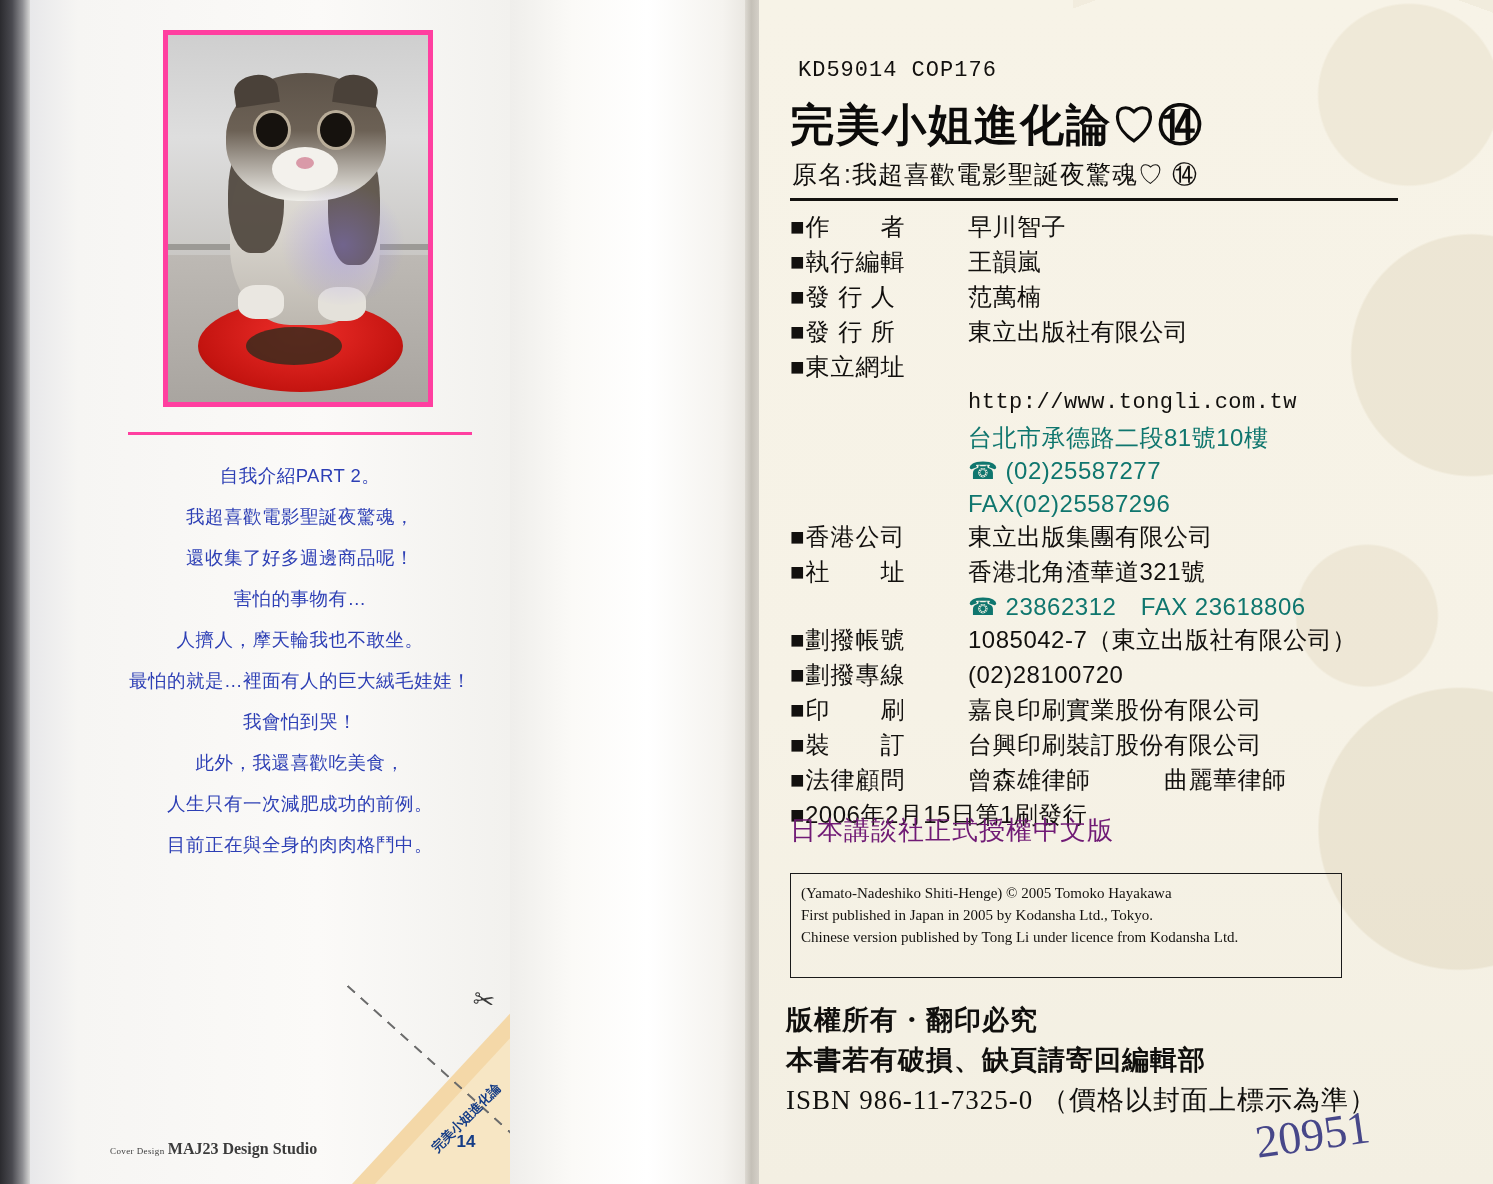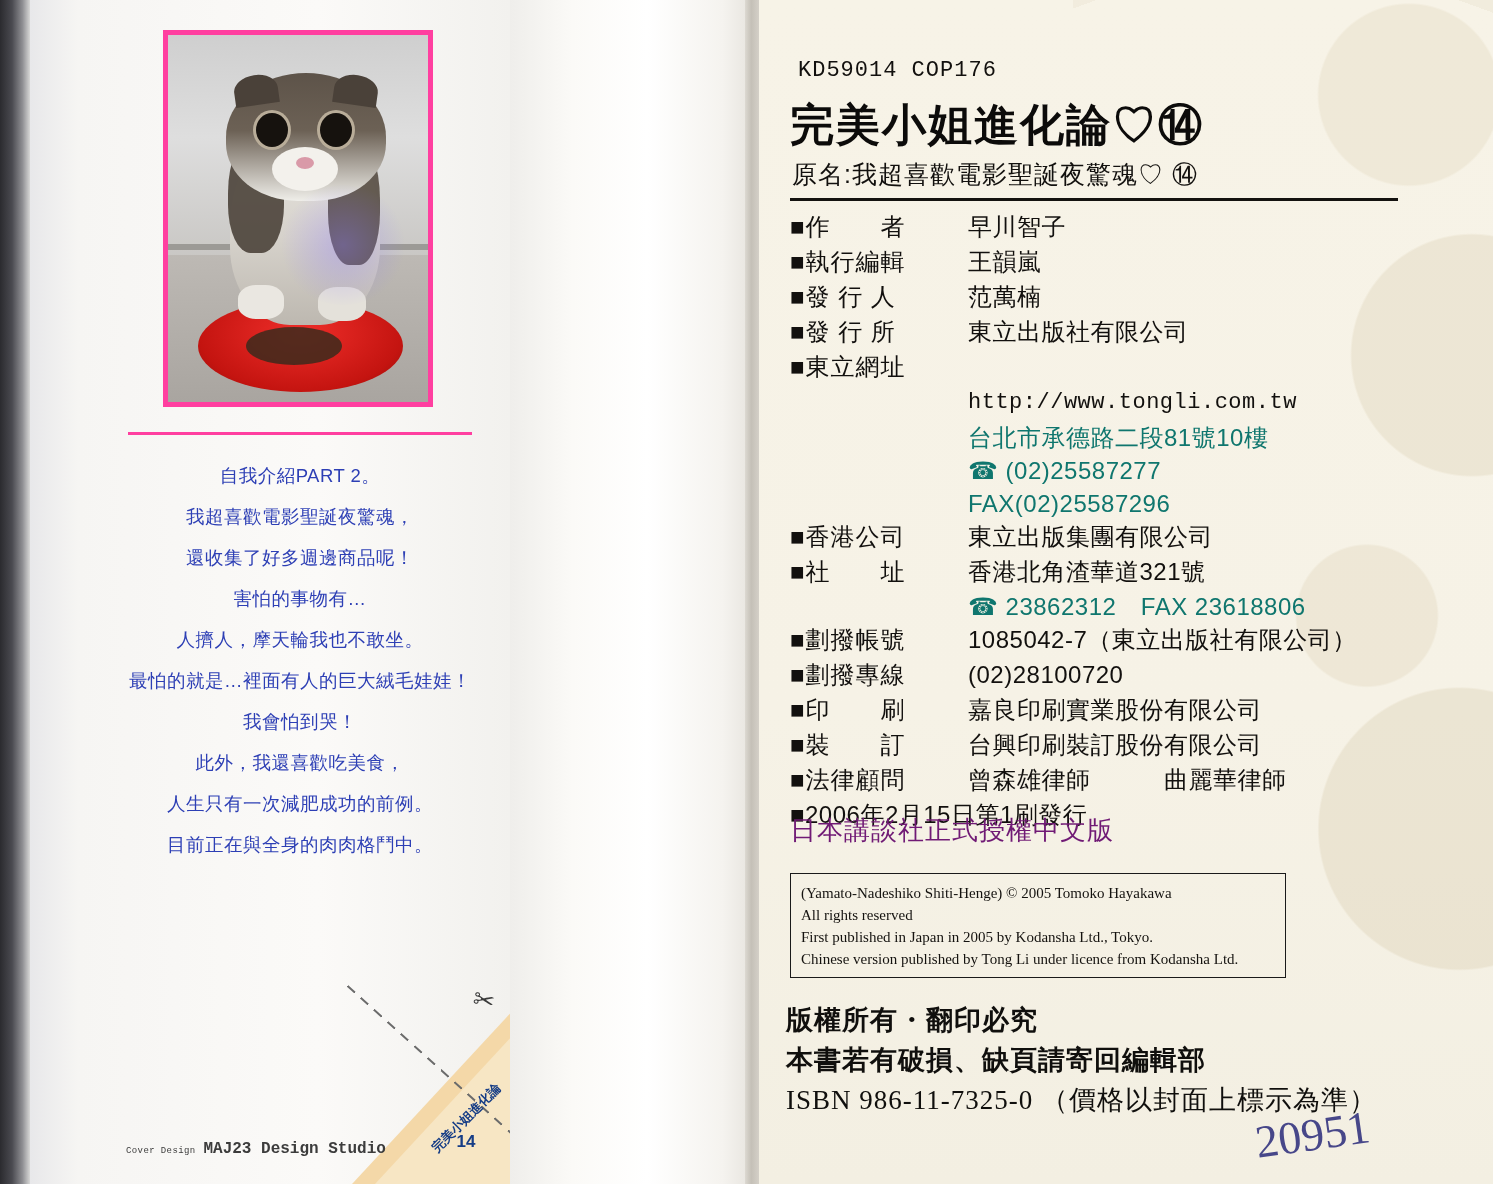--- a/index.html
+++ b/index.html
@@ -86,43 +86,43 @@
     border-left:178px solid transparent;border-bottom:192px solid #f4d8a8;}
   .tri-inner{position:absolute;left:345px;top:1020px;width:0;height:0;
     border-left:152px solid transparent;border-bottom:164px solid #f7e6c4;}
   .dash{position:absolute;left:318px;top:985px;width:250px;height:2px;
     background:repeating-linear-gradient(90deg,#6b6b6b 0 10px,transparent 10px 18px);
     transform:rotate(42deg);transform-origin:left top;}
   .scissors{position:absolute;left:443px;top:985px;font-size:26px;color:#3a3a3a;transform:rotate(12deg);}
   .badge{position:absolute;left:390px;top:1108px;width:92px;text-align:center;}
   .badge .bt{font-size:13px;color:#163d86;font-weight:bold;line-height:16px;transform:rotate(-45deg);display:inline-block;}
   .badge .bn{font-size:17px;color:#163d86;font-weight:bold;margin-top:6px;}
-  .cover-design{position:absolute;left:96px;top:1140px;font-size:13px;color:#3c3c3c;
-    font-family:Liberation Mono, monospace;}
+  .cover-design{position:absolute;left:80px;top:1140px;font-size:13px;color:#3c3c3c;
+    font-family:Liberation Serif, serif;}
   .cover-design .small{font-size:9px;letter-spacing:.4px;}
   .cover-design .big{font-size:16px;font-weight:bold;}
 
   
   .code{position:absolute;left:798px;top:58px;font-size:22px;letter-spacing:1px;color:#12100e;
     font-family:"Liberation Mono", monospace;}
   .title-cn{position:absolute;left:790px;top:96px;font-size:44px;font-weight:bold;color:#0c0b0a;
     letter-spacing:2px;}
   .title-jp{position:absolute;left:792px;top:158px;font-size:25px;color:#12100e;letter-spacing:1px;}
   .hr-top{position:absolute;left:790px;top:198px;width:608px;height:3px;background:#14120f;}
 
   .rows{position:absolute;left:790px;top:210px;width:620px;}
   .row{display:flex;align-items:flex-start;margin-bottom:2px;font-size:24px;color:#12100e;line-height:33px;}
   .lbl{width:178px;flex:0 0 178px;letter-spacing:1px;}
   .val{flex:1;letter-spacing:.5px;}
   .val.mono{font-family:"Liberation Mono", monospace;font-size:22px;margin-top:36px;}
   .cont{margin-left:178px;font-size:24px;color:#0f766e;line-height:33px;letter-spacing:.5px;}
 
   .license{position:absolute;left:790px;top:813px;font-size:26px;font-weight:normal;color:#701a75;letter-spacing:1px;}
 
-  .box{position:absolute;left:790px;top:873px;width:496px;height:105px;border:1.5px solid #1a1a1a;
+  .box{position:absolute;left:790px;top:873px;width:552px;height:105px;border:1.5px solid #1a1a1a;
     padding:8px 10px;box-sizing:border-box;}
   .box div{font-family:"Liberation Serif", serif;font-size:15px;color:#14120f;line-height:22px;}
 
   .foot{position:absolute;left:786px;top:1000px;}
   .foot div{font-size:27px;color:#100f0d;line-height:40px;font-weight:bold;letter-spacing:1px;}
   .foot .isbn{font-family:"Liberation Serif", serif;font-weight:normal;font-size:27px;}
 
   .scribble{position:absolute;left:1255px;top:1108px;font-size:46px;color:#2a2a7a;
     font-family:"Liberation Serif", serif;transform:rotate(-8deg);opacity:.85;}
 </style>
@@ -259,21 +259,20 @@
     </div>
     <div class="row">
       <div class="val">■2006年2月15日第1刷發行</div>
     </div>
   </div>
 
   <div class="license">日本講談社正式授權中文版</div>
 
   <div class="box">
     <div>(Yamato-Nadeshiko Shiti-Henge) © 2005 Tomoko Hayakawa</div>
-    <div>All rights reserved</div>
     <div>First published in Japan in 2005 by Kodansha Ltd., Tokyo.</div>
     <div>Chinese version published by Tong Li under licence from Kodansha Ltd.</div>
   </div>
 
   <div class="foot">
     <div>版權所有・翻印必究</div>
     <div>本書若有破損、缺頁請寄回編輯部</div>
     <div class="isbn">ISBN  986-11-7325-0 （價格以封面上標示為準）</div>
   </div>
 

